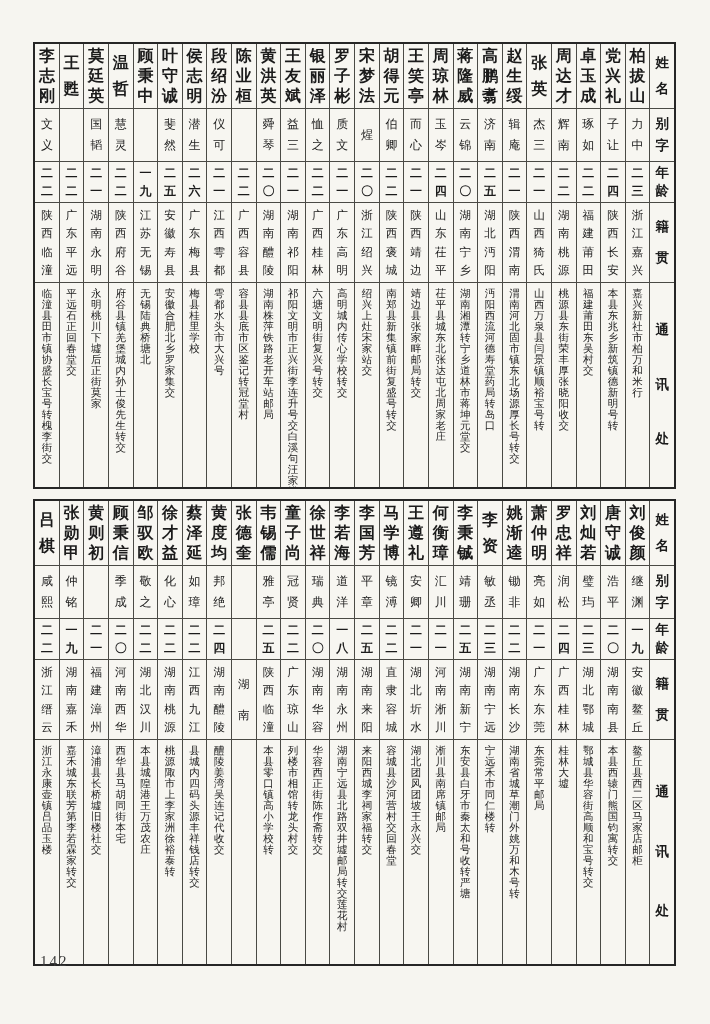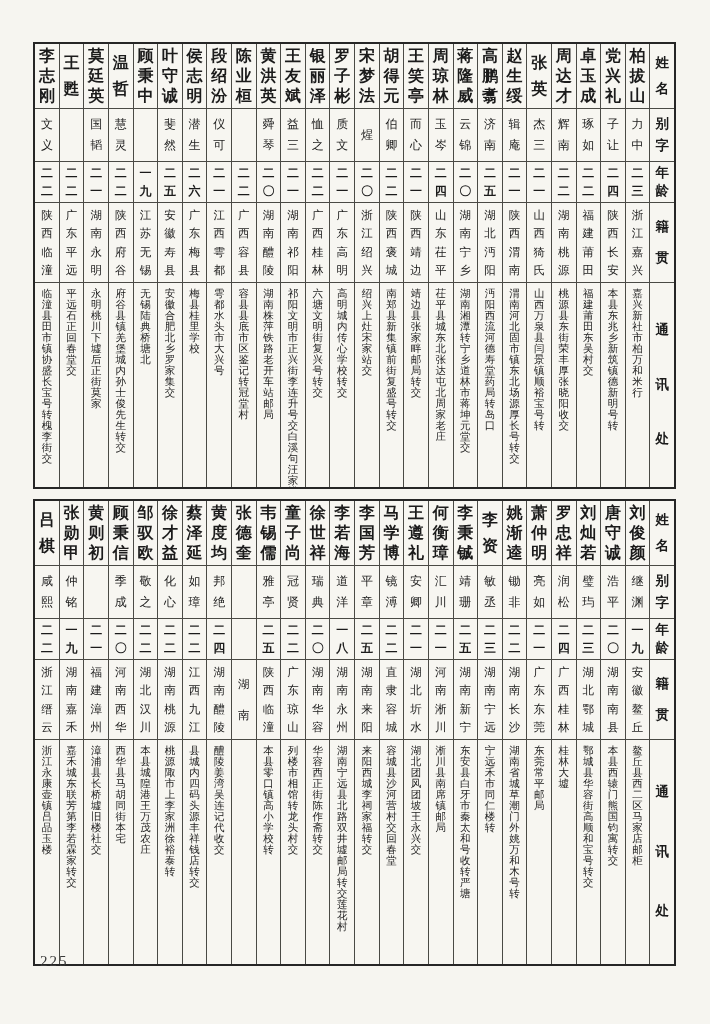--- a/index.html
+++ b/index.html
@@ -1782,14 +1782,14 @@
           <div class="ch">康</div>
           <div class="ch">壶</div>
           <div class="ch">镇</div>
           <div class="ch">吕</div>
           <div class="ch">品</div>
           <div class="ch">玉</div>
           <div class="ch">楼</div>
         </div>
       </div>
     </div>
-  <div class="page-number">225</div>
+  <div class="page-number">142</div>
 </div>
 
 </body></html>

